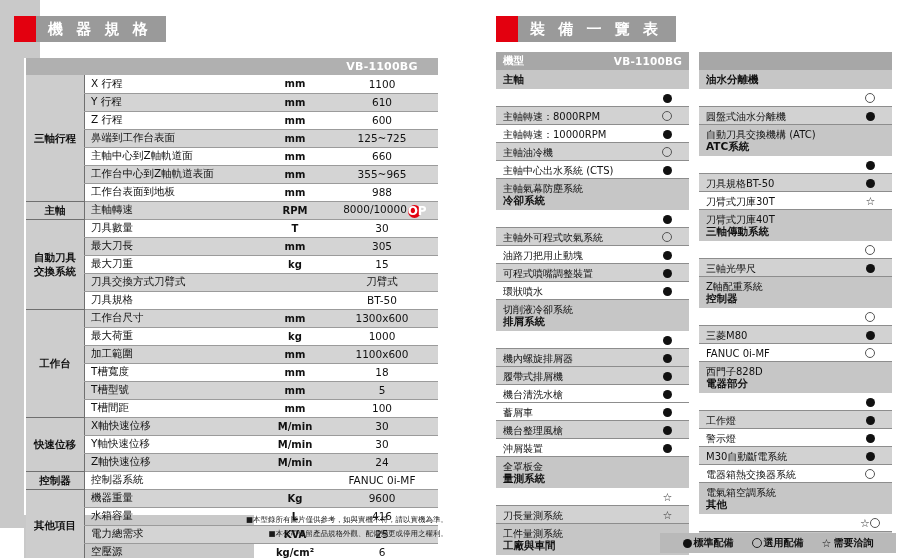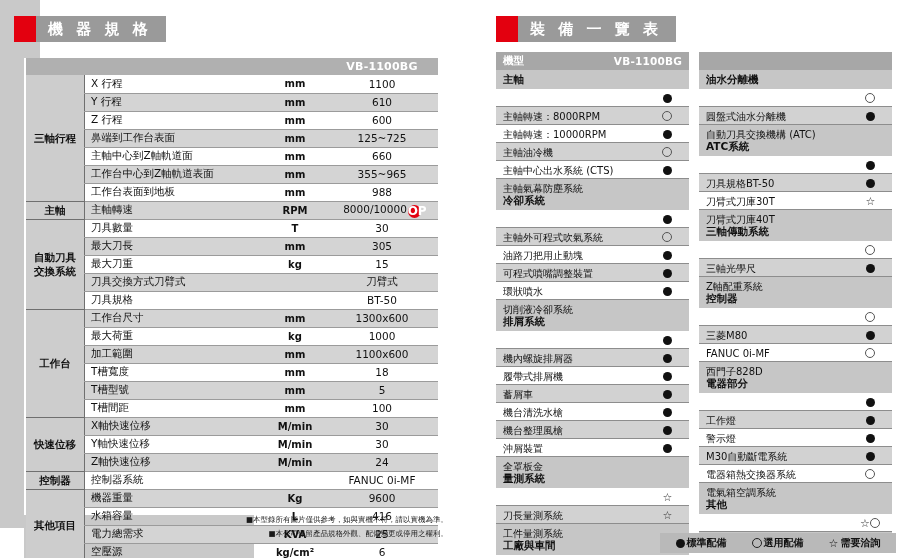--- a/index.html
+++ b/index.html
@@ -203,21 +203,21 @@
   .eq-row .mark .star { font-size: 11px; color: #333; vertical-align: middle; }
   .eq-col .tail { height: 10px; background: #c6c6c6; }
 
   
   #legend {
     position: absolute;
     left: 660px; top: 533px;
     width: 236px; height: 20px;
     background: #b9b9b9;
     display: flex; align-items: center; justify-content: center;
-    gap: 25px;
+    gap: 18px;
     font-size: 10px;
     color: #111;
     font-weight: bold;
   }
   #legend .lg { display: flex; align-items: center; gap: 2px; white-space: nowrap; }
   #legend .dot-f {
     display: inline-block; width: 9px; height: 9px; border-radius: 50%;
     background: #111;
   }
   #legend .dot-o {
@@ -454,26 +454,26 @@
         <div class="eq-spacer"></div>
         <div class="eq-group">排屑系統</div>
         <div class="eq-row">
           <span class="lbl">機內螺旋排屑器</span>
           <span class="mark"><span class="dot-f"></span></span>
         </div>
         <div class="eq-row alt">
           <span class="lbl">履帶式排屑機</span>
           <span class="mark"><span class="dot-f"></span></span>
         </div>
+        <div class="eq-row alt">
+          <span class="lbl">機台清洗水槍</span>
+          <span class="mark"><span class="dot-f"></span></span>
+        </div>
         <div class="eq-row">
           <span class="lbl">蓄屑車</span>
-          <span class="mark"><span class="dot-f"></span></span>
-        </div>
-        <div class="eq-row alt">
-          <span class="lbl">機台清洗水槍</span>
           <span class="mark"><span class="dot-f"></span></span>
         </div>
         <div class="eq-row">
           <span class="lbl">機台整理風槍</span>
           <span class="mark"><span class="dot-f"></span></span>
         </div>
         <div class="eq-row alt">
           <span class="lbl">沖屑裝置</span>
           <span class="mark"><span class="dot-f"></span></span>
         </div>

